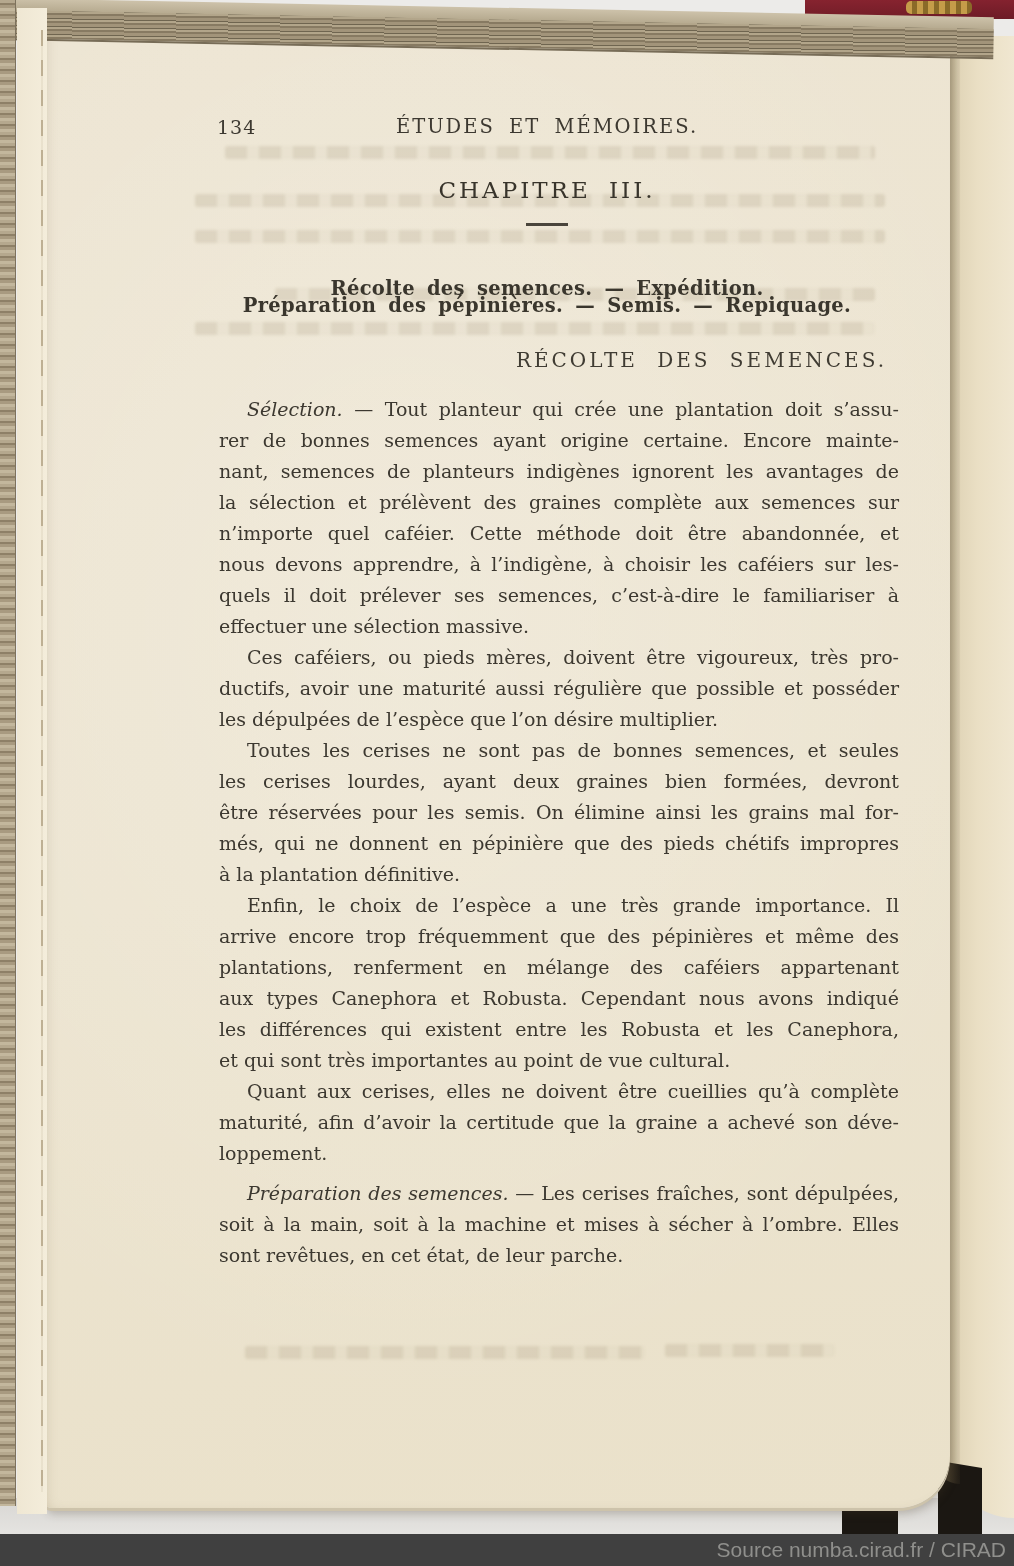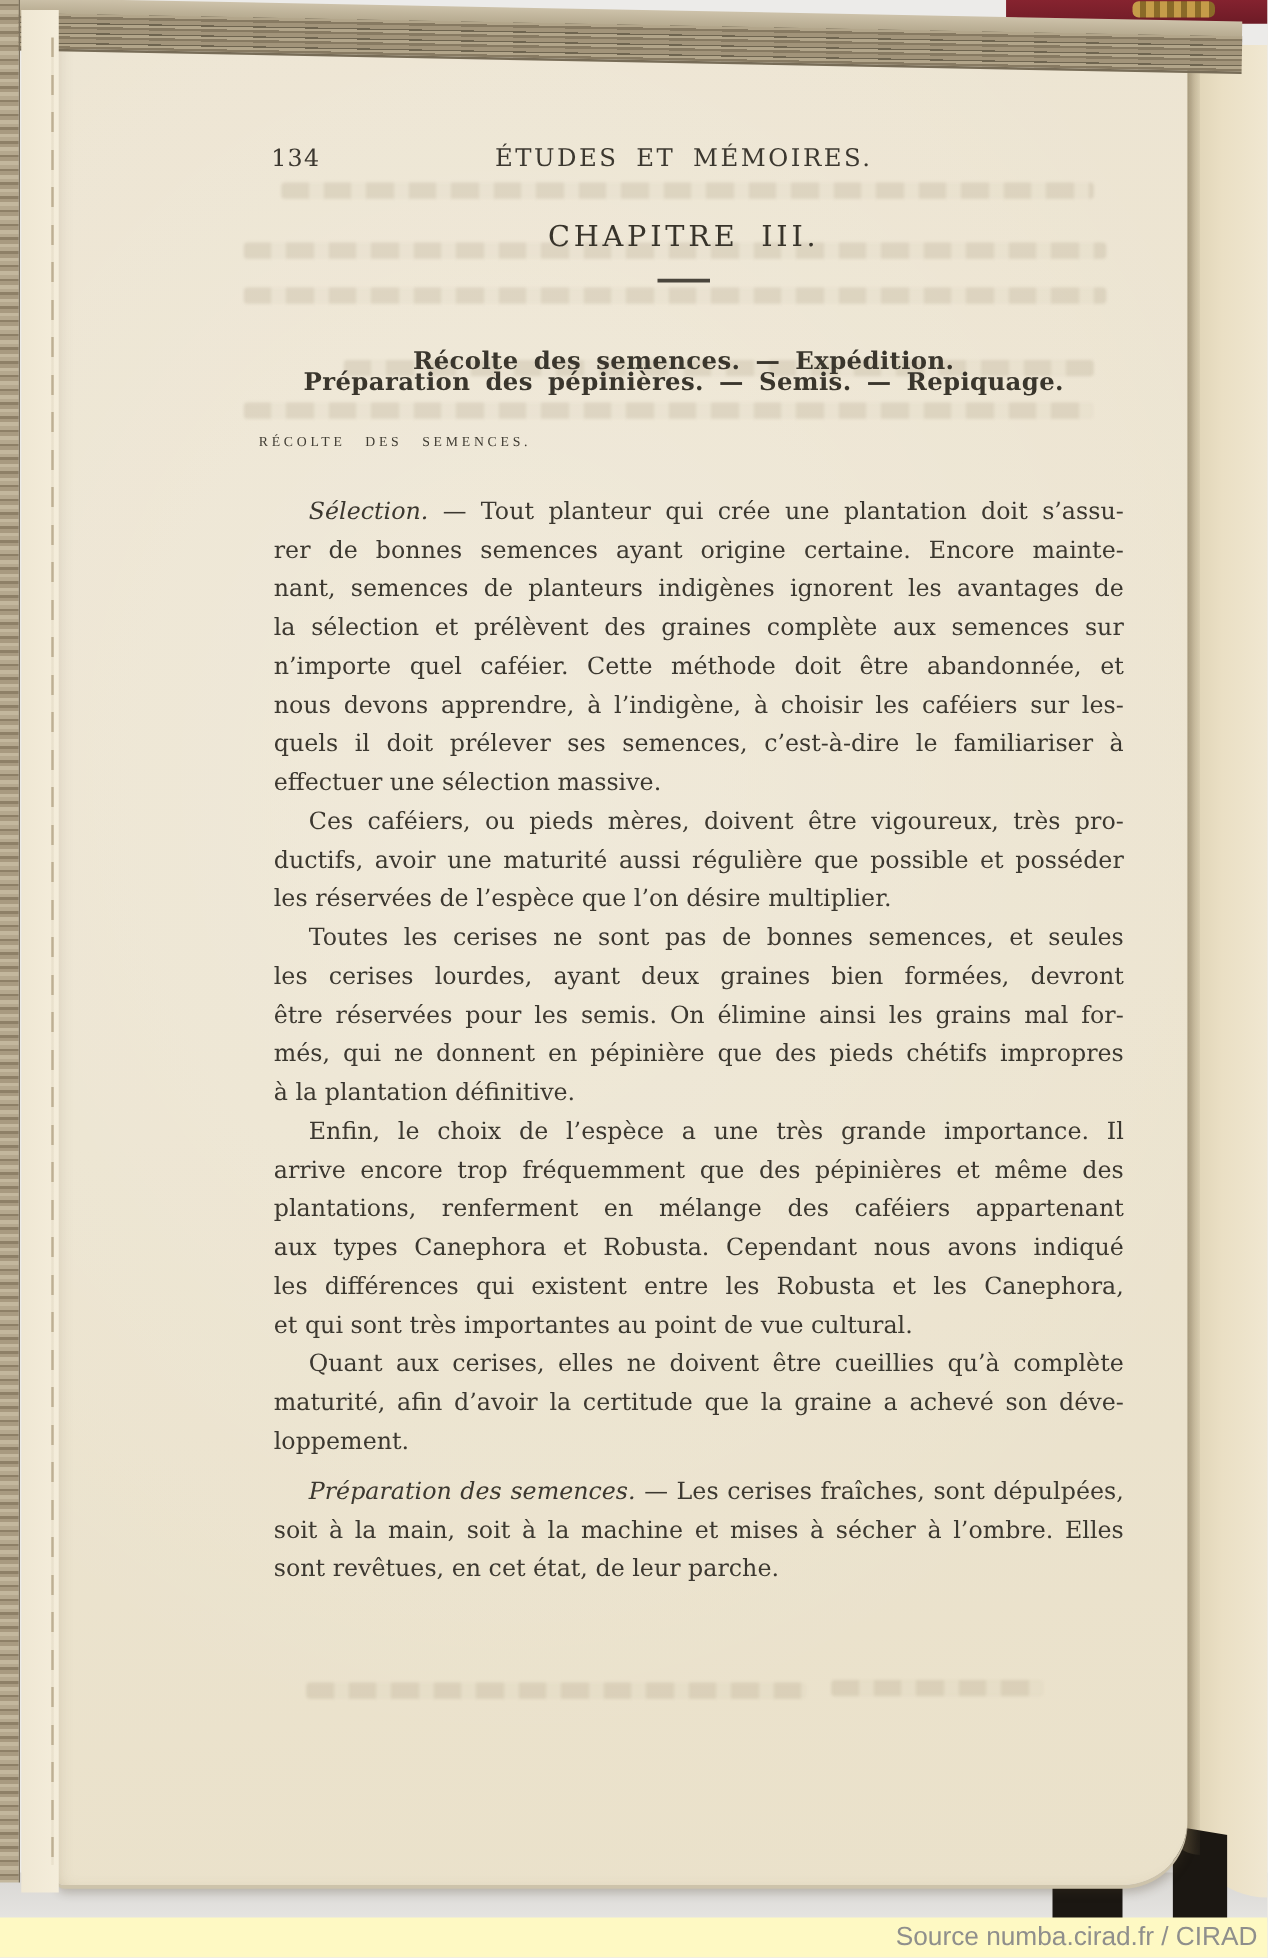--- a/index.html
+++ b/index.html
@@ -128,40 +128,40 @@
     position:absolute;left:50%;top:197px;width:42px;height:2.5px;margin-left:-21px;
     background:#4a453c;
   }
   .sub{
     position:absolute;left:0;width:100%;text-align:center;
     font-weight:bold;font-size:19.5px;letter-spacing:.3px;word-spacing:5px;color:#3a362d;
   }
   .sub.s1{top:251px;}
   .sub.s2{top:268px;}
   .section{
-    position:absolute;left:0;top:322px;width:100%;text-align:left;
-    font-size:11px;letter-spacing:3px;word-spacing:10px;color:#403c33;font-family:Liberation Serif, serif;
+    position:absolute;left:0;top:322px;width:100%;text-align:right;
+    font-size:20px;letter-spacing:3px;word-spacing:10px;color:#403c33;
   }
 
   .body{
     position:absolute;left:12px;top:368px;width:680px;
     font-size:19px;line-height:31px;color:var(--ink);
   }
   .pline{
     text-align:justify;text-align-last:justify;
     white-space:normal;
   }
   .pline.first{text-indent:28px;}
   .pline.last{text-align-last:left;}
   .pline i{font-style:italic;}
 
   
   .footerbar{
     position:absolute;left:0;top:1534px;width:1014px;height:32px;
-    background:#fef9c3;
+    background:#404040;
     font-family:"Liberation Sans", sans-serif;
     font-size:21px;color:var(--footer-ink);
     line-height:31px;text-align:right;padding-right:8px;
   }
 </style>
 </head>
 <body>
 
 <div class="scene">
 
@@ -198,21 +198,21 @@
           <div class="pline first"><i>Sélection.</i> — Tout planteur qui crée une plantation doit s’assu-</div>
           <div class="pline">rer de bonnes semences ayant origine certaine. Encore mainte-</div>
           <div class="pline">nant, semences de planteurs indigènes ignorent les avantages de</div>
           <div class="pline">la sélection et prélèvent des graines complète aux semences sur</div>
           <div class="pline">n’importe quel caféier. Cette méthode doit être abandonnée, et</div>
           <div class="pline">nous devons apprendre, à l’indigène, à choisir les caféiers sur les-</div>
           <div class="pline">quels il doit prélever ses semences, c’est-à-dire le familiariser à</div>
           <div class="pline last">effectuer une sélection massive.</div>
           <div class="pline first">Ces caféiers, ou pieds mères, doivent être vigoureux, très pro-</div>
           <div class="pline">ductifs, avoir une maturité aussi régulière que possible et posséder</div>
-          <div class="pline last">les réservées de l’espèce que l’on désire multiplier.</div>
+          <div class="pline last">les dépulpées de l’espèce que l’on désire multiplier.</div>
           <div class="pline first">Toutes les cerises ne sont pas de bonnes semences, et seules</div>
           <div class="pline">les cerises lourdes, ayant deux graines bien formées, devront</div>
           <div class="pline">être réservées pour les semis. On élimine ainsi les grains mal for-</div>
           <div class="pline">més, qui ne donnent en pépinière que des pieds chétifs impropres</div>
           <div class="pline last">à la plantation définitive.</div>
           <div class="pline first">Enfin, le choix de l’espèce a une très grande importance. Il</div>
           <div class="pline">arrive encore trop fréquemment que des pépinières et même des</div>
           <div class="pline">plantations, renferment en mélange des caféiers appartenant</div>
           <div class="pline">aux types Canephora et Robusta. Cependant nous avons indiqué</div>
           <div class="pline">les différences qui existent entre les Robusta et les Canephora,</div>

